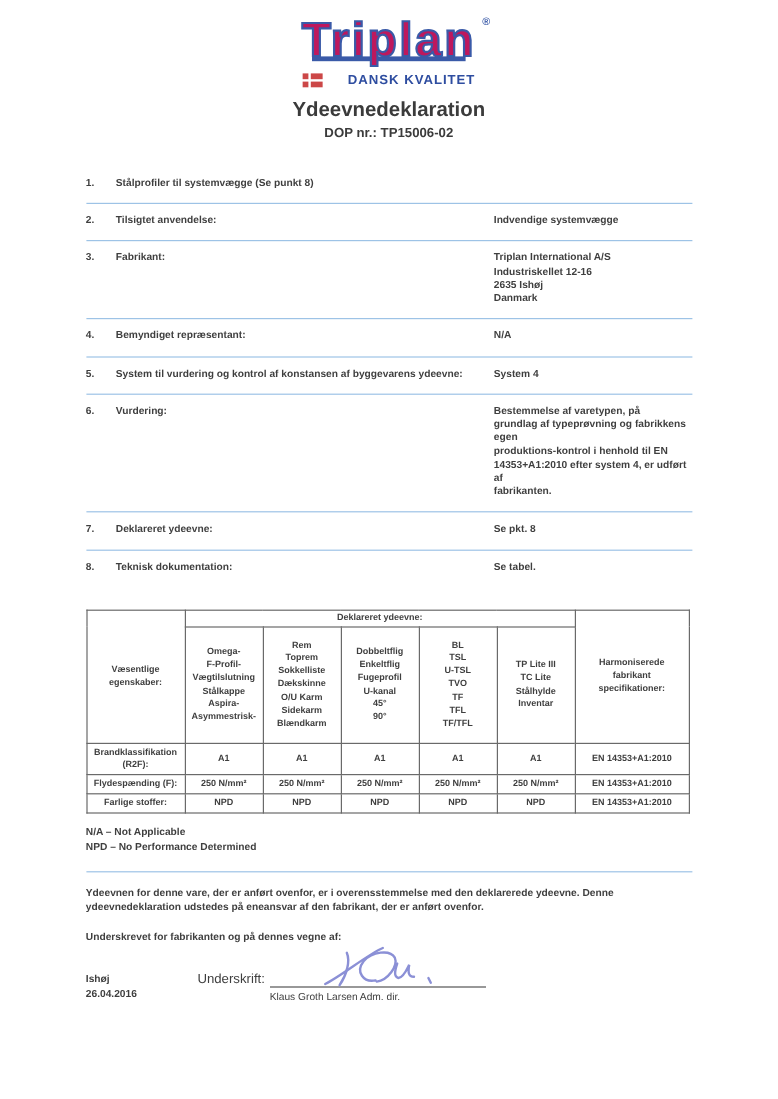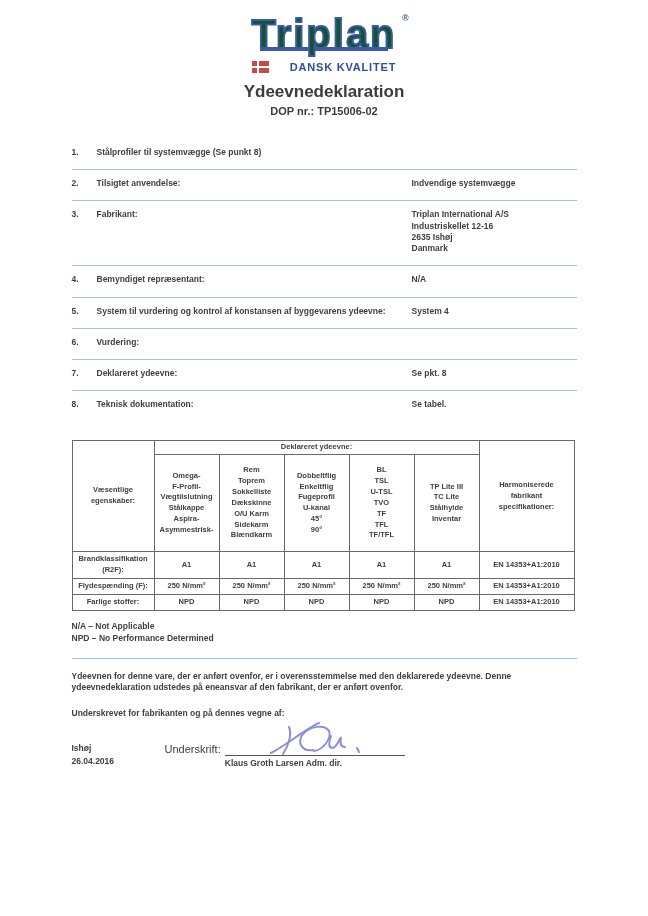--- a/index.html
+++ b/index.html
@@ -4,21 +4,21 @@
 <style>
   * { margin:0; padding:0; box-sizing:border-box; }
   html,body { background:#ffffff; }
   body { width:648px; height:916px; font-family:"Liberation Sans", sans-serif; color:#3f3f3f; }
   .page { position:relative; width:648px; height:916px; background:#fff; overflow:hidden; }
 
   
   .header { text-align:center; padding-top:14px; }
   .wordmark-wrap { display:inline-block; position:relative; line-height:1; }
   .wordmark { font-size:40px; font-weight:bold; letter-spacing:2px;
-              color:#14532d; -webkit-text-stroke:1.8px #3a5aa8; }
+              color:#be185d; -webkit-text-stroke:1.8px #3a5aa8; }
   .wordmark-reg { position:absolute; right:-12px; top:0px; font-size:9px; color:#3a5aa8;
                   -webkit-text-stroke:0; font-weight:bold; }
   .wordmark-bar { height:4px; background:#3a5aa8; width:128px; margin:-7px auto 0 auto; }
   .tagline { margin-top:9px; display:flex; align-items:center; justify-content:center; gap:21px; }
   .flag { display:block; }
   .tagline-text { font-size:11px; font-weight:bold; letter-spacing:0.8px; color:#2e4da0; }
   .doc-title { margin-top:9px; font-size:17px; font-weight:bold; color:#3b3b3b; }
   .doc-subtitle { margin-top:3px; font-size:11px; font-weight:bold; color:#3b3b3b; }
 
   
@@ -45,21 +45,21 @@
   
   .foot-sep { margin-top:14px; border-top:1px solid #9dc3e6; }
   .declaration { margin-top:12px; font-size:8.5px; font-weight:bold; line-height:1.3; }
   .signed-intro { margin-top:14px; font-size:8.5px; font-weight:bold; }
   .sign-row { margin-top:10px; display:flex; align-items:flex-end; }
   .sign-place { width:93px; font-size:8.5px; font-weight:bold; line-height:1.5; }
   .sign-label { font-size:11px; font-weight:normal; margin-right:4px; padding-bottom:13px; }
   .sign-area { position:relative; width:180px; }
   .sign-line { border-bottom:1px solid #555; height:28px; }
   .sign-svg { position:absolute; left:38px; bottom:8px; }
-  .sign-name { font-size:8.5px; font-weight:bold; margin-top:2px; }
+  .sign-name { font-size:8.5px; font-weight:normal; margin-top:2px; }
 </style>
 </head>
 <body>
 
 <div class="page">
 
   <div class="header">
     <div class="wordmark-wrap">
       <span class="wordmark">Triplan</span>
       <span class="wordmark-reg">®</span>
@@ -113,20 +113,25 @@
     <div class="item">
       <div class="num">5.</div>
       <div class="lbl">System til vurdering og kontrol af konstansen af byggevarens ydeevne:</div>
       <div class="val">System 4</div>
     </div>
     <div class="sep"></div>
 
     <div class="item">
       <div class="num">6.</div>
       <div class="lbl">Vurdering:</div>
+      <div class="val">Bestemmelse af varetypen, på
+grundlag af typeprøvning og fabrikkens egen
+produktions-kontrol i henhold til EN
+14353+A1:2010 efter system 4, er udført af
+fabrikanten.</div>
     </div>
     <div class="sep"></div>
 
     <div class="item">
       <div class="num">7.</div>
       <div class="lbl">Deklareret ydeevne:</div>
       <div class="val">Se pkt. 8</div>
     </div>
     <div class="sep"></div>
 

